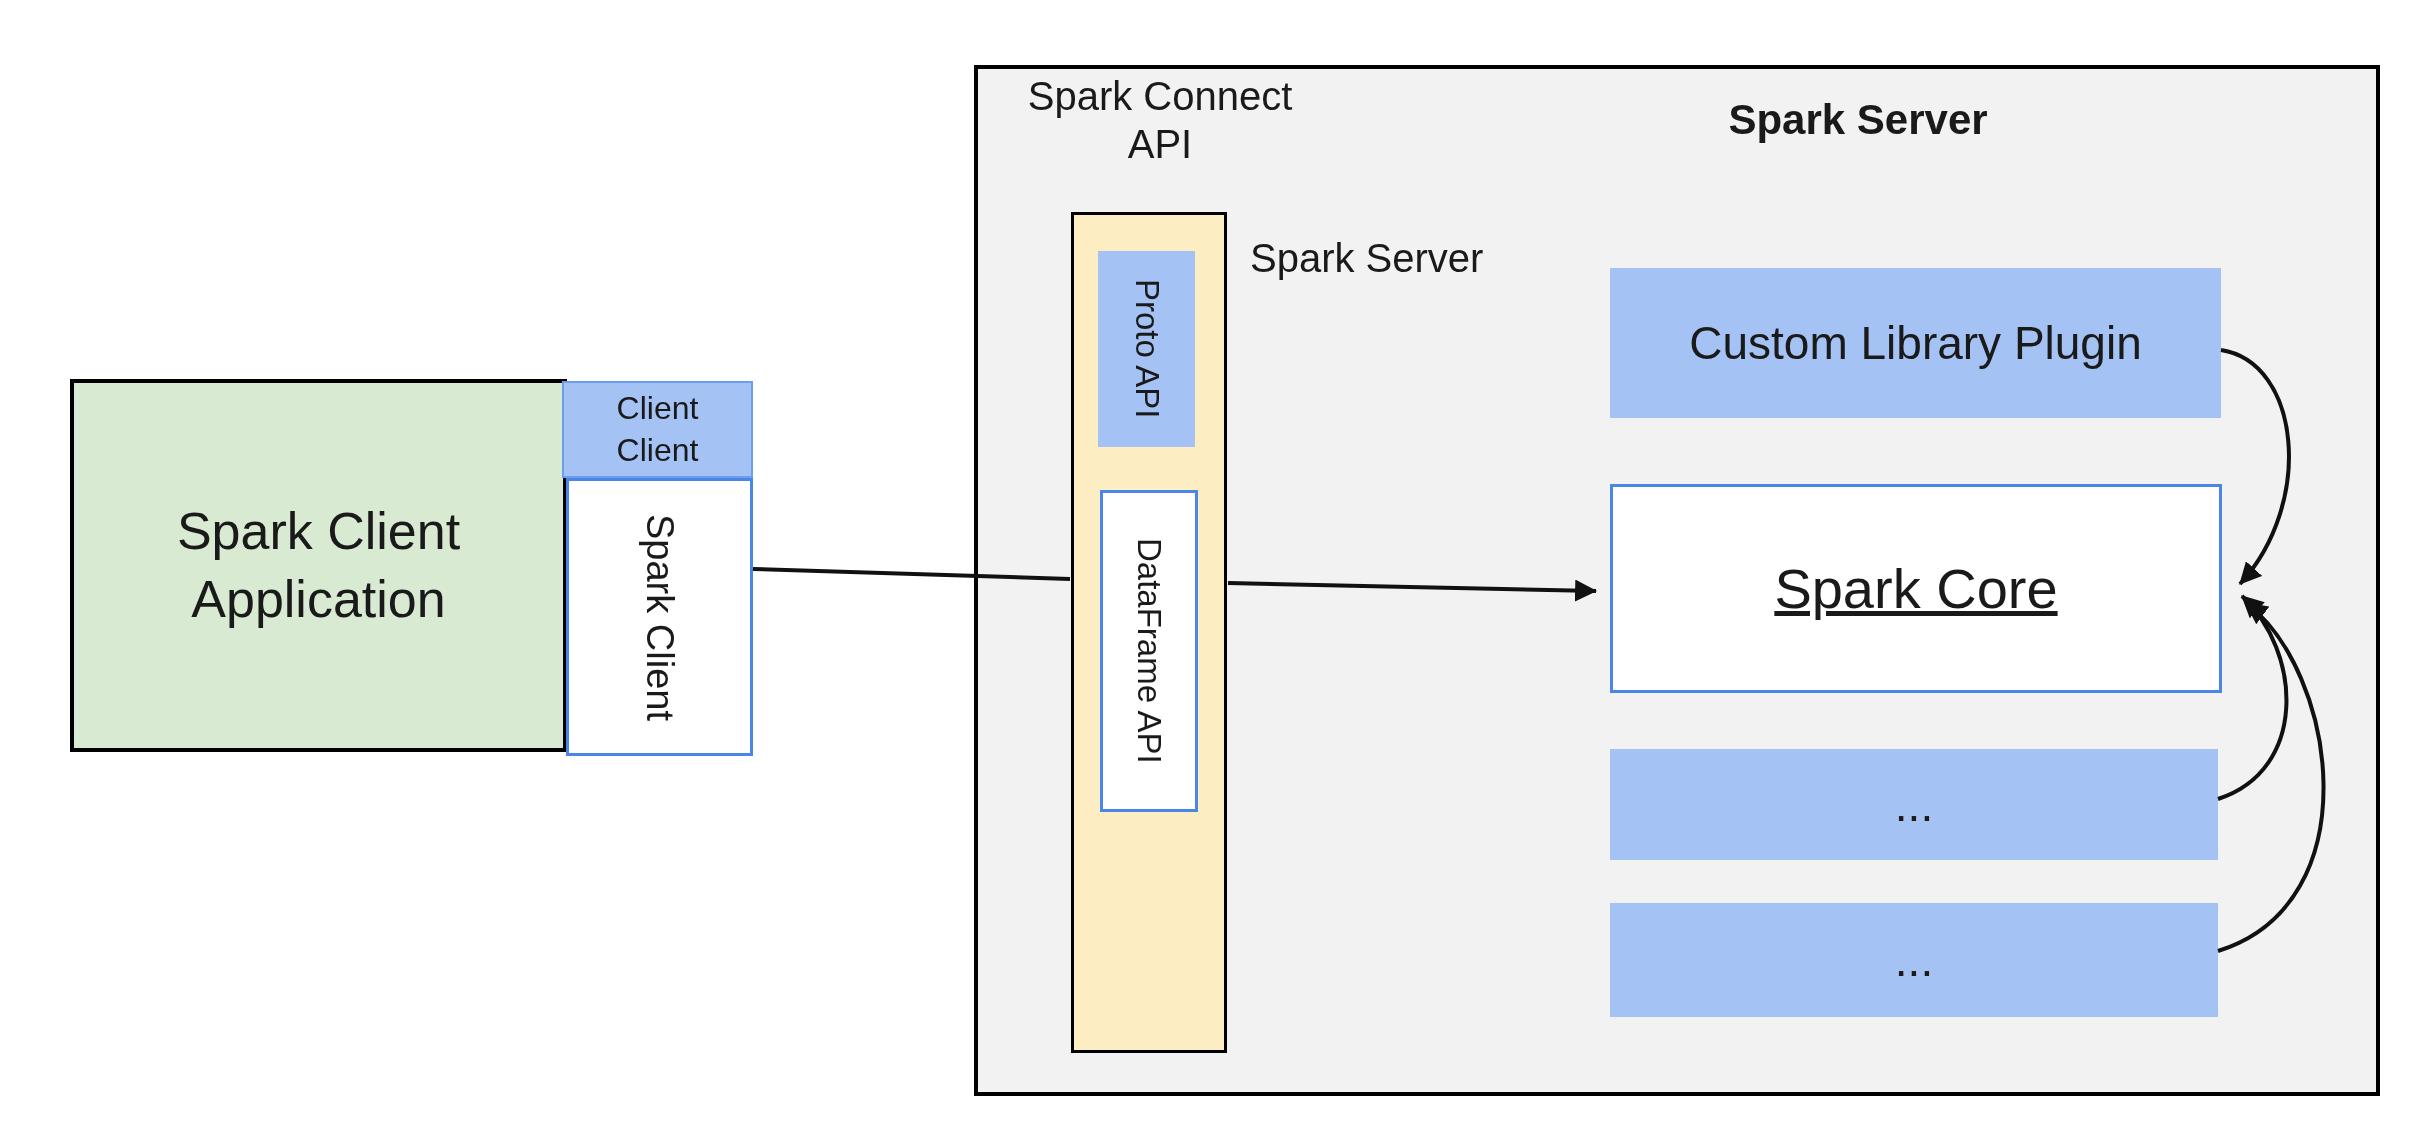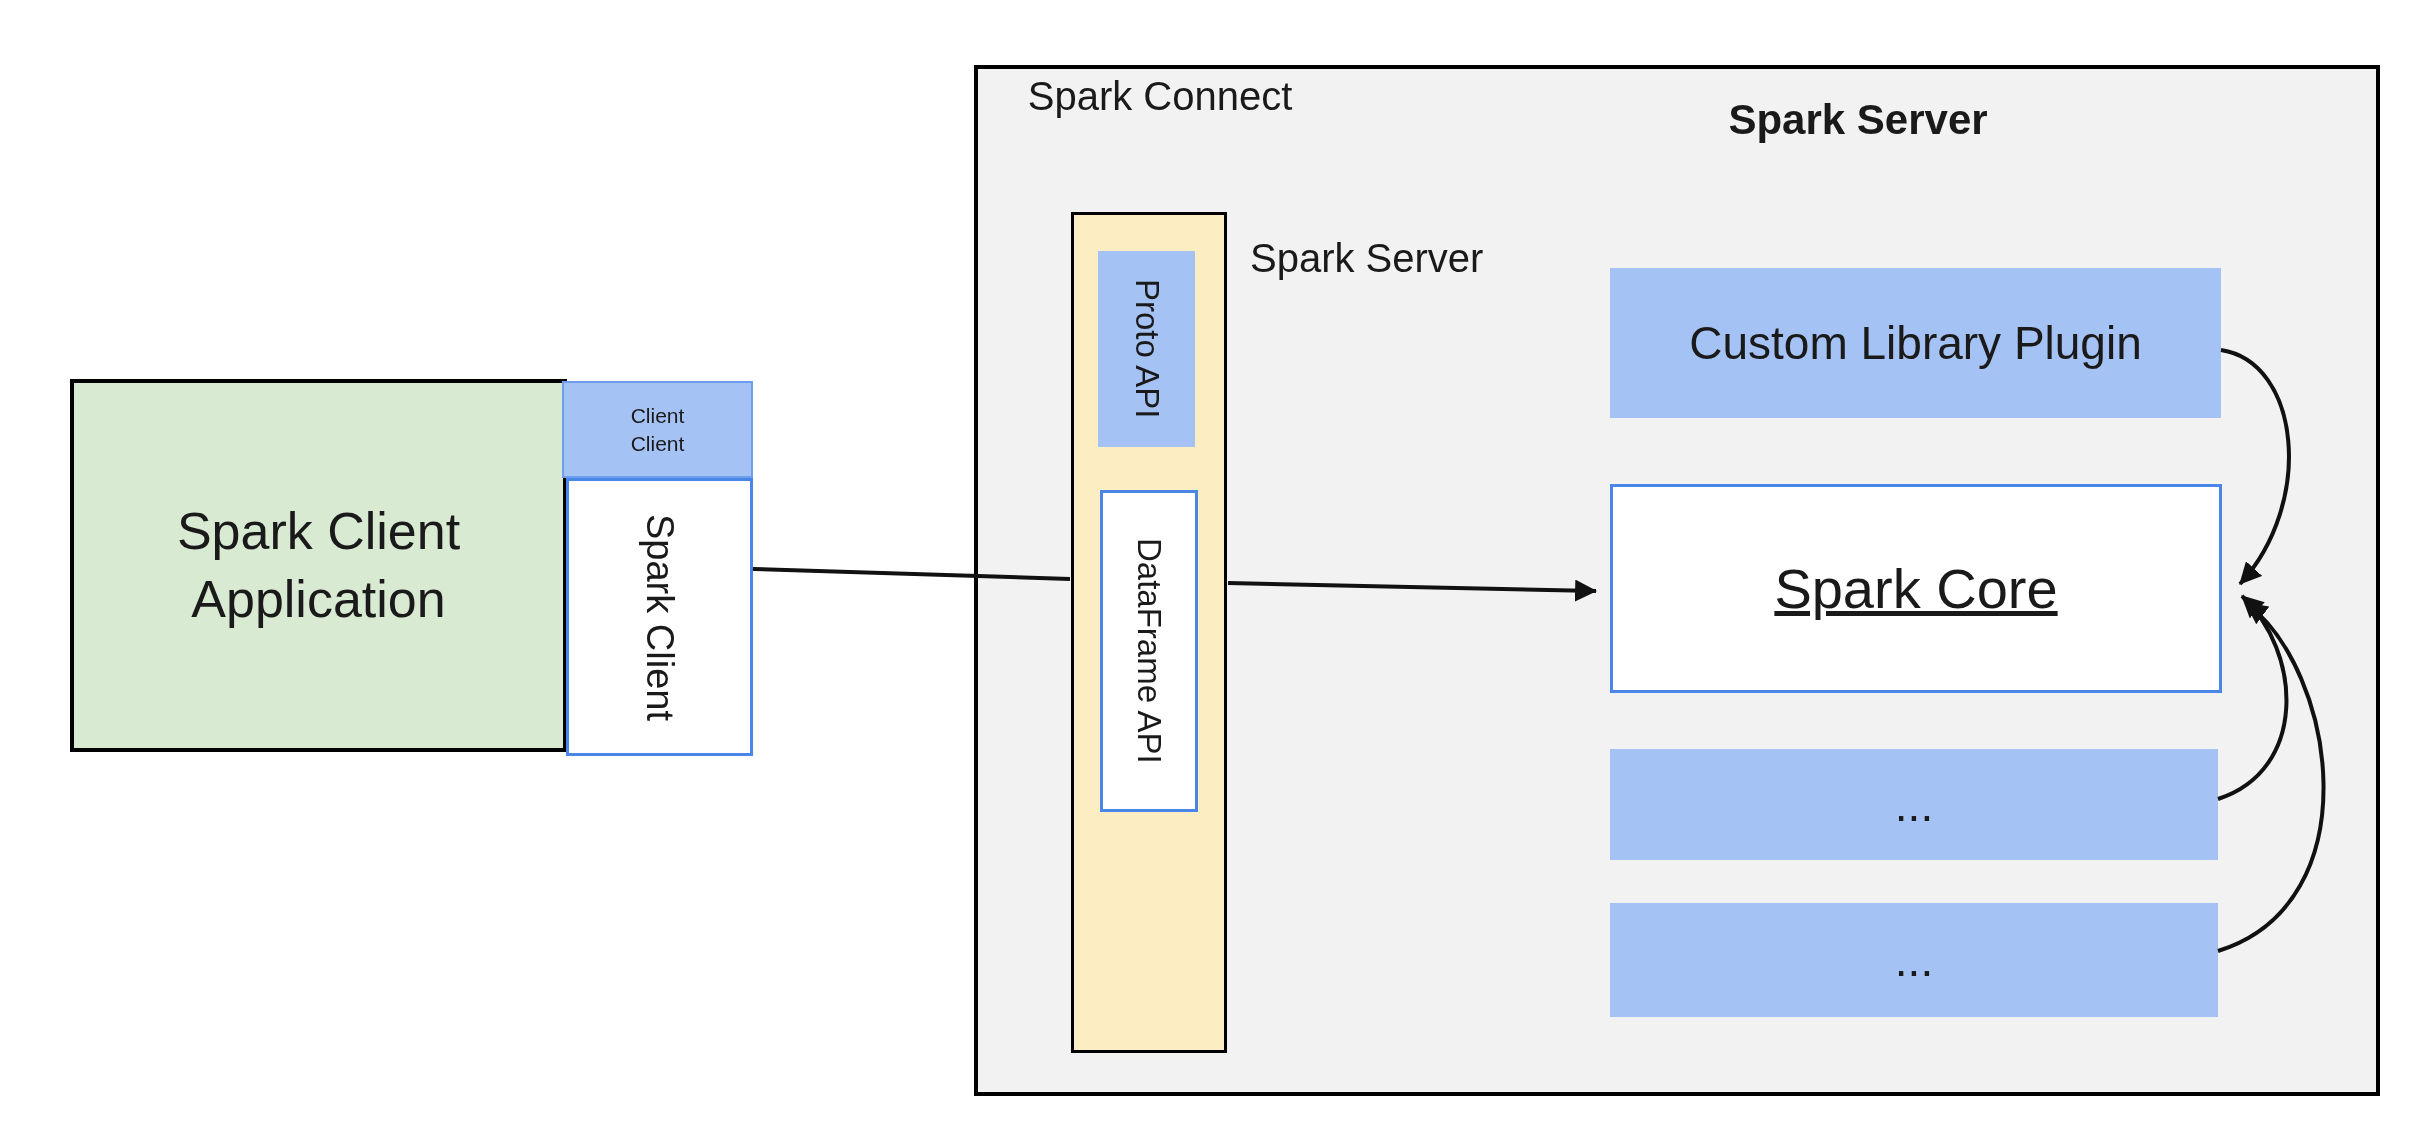--- a/index.html
+++ b/index.html
@@ -21,21 +21,21 @@
   .abs{position:absolute;box-sizing:border-box;}
   .center{display:flex;align-items:center;justify-content:center;text-align:center;}
 
   
   #server-box{left:974px;top:65px;width:1406px;height:1031px;background:var(--gray-fill);border:4px solid #000;}
 
   
   #client-app-box{left:70px;top:379px;width:497px;height:373px;background:var(--green-fill);border:4px solid #000;z-index:2;}
   #client-app-box .lbl{font-size:52px;line-height:1.3;}
   #client-package-box{left:562px;top:381px;width:191px;height:97px;background:var(--blue-fill);border:2px solid var(--package-border);z-index:3;}
-  #client-package-box .lbl{font-size:21px;line-height:1.3;}
+  #client-package-box .lbl{font-size:32px;line-height:1.3;}
   #spark-client-box{left:566px;top:478px;width:187px;height:278px;background:#fff;border:3px solid var(--blue-border);z-index:3;}
 
   
   .vtext{writing-mode:vertical-rl;text-orientation:mixed;white-space:nowrap;}
   #spark-client-box .vtext{font-size:38px;}
   #proto-api-box .vtext,#dataframe-api-box .vtext{font-size:33px;}
 
   
   #connect-panel{left:1071px;top:212px;width:156px;height:841px;background:var(--yellow-fill);border:3px solid #000;z-index:2;}
   #proto-api-box{left:1098px;top:251px;width:97px;height:196px;background:var(--blue-fill);z-index:3;}
@@ -62,20 +62,21 @@
 </style>
 </head>
 <body>
 
 <div id="canvas">
 
   <div class="abs" id="server-box"></div>
 
   <div class="abs" id="connect-api-label">
     <div>Spark Connect</div>
+    <div>API</div>
   </div>
   <div class="abs" id="server-title">Spark Server</div>
   <div class="abs" id="server-library-label">
     <div>Spark Server</div>
   </div>
 
   <div class="abs center" id="client-app-box">
     <div class="lbl">
       <div>Spark Client</div>
       <div>Application</div>

